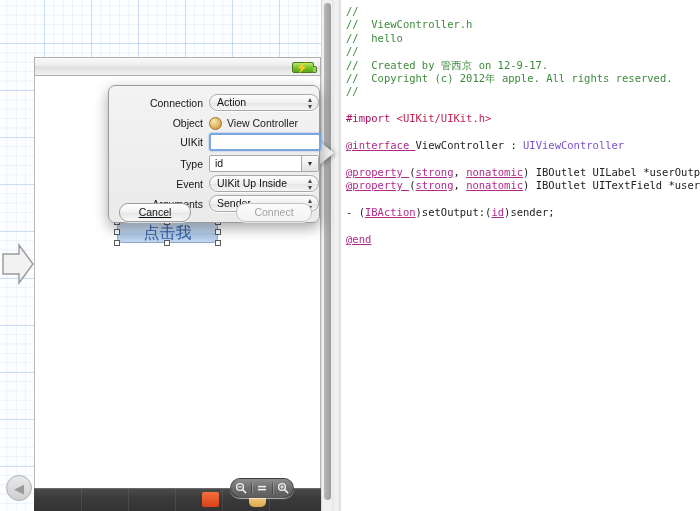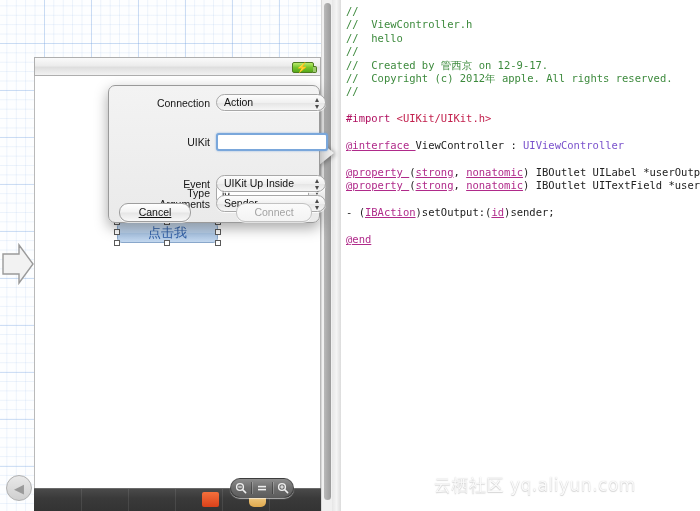--- a/index.html
+++ b/index.html
@@ -53,21 +53,21 @@
   }
 
   
   #entry-arrow{position:absolute;left:2px;top:240px;width:32px;height:48px;}
 
   
   #ui-button{
     position:absolute;left:117px;top:222px;width:101px;height:21px;
     background:linear-gradient(to bottom,#cfe0f3 0%,#b9d0ea 50%,#a9c4e4 51%,#c3d8ef 100%);
     border:1px solid #8aa8cc;border-radius:5px;box-sizing:border-box;
-    color:#2f5fa8;font-size:13px;line-height:20px;text-align:center;
+    color:#2f5fa8;font-size:16px;line-height:20px;text-align:center;
     font-family:"DejaVu Sans","Liberation Sans",sans-serif;
   }
   .handle{
     position:absolute;width:6px;height:6px;background:#ffffff;
     border:1px solid #5a5a5a;box-sizing:border-box;
   }
 
   
   #dock{
     position:absolute;left:34px;top:488px;width:287px;height:23px;
@@ -132,21 +132,21 @@
     box-shadow:0 5px 14px rgba(0,0,0,.35);
     box-sizing:border-box;
     font-size:10.5px;color:#1a1a1a;
   }
   #dialog-pointer{
     position:absolute;left:318px;top:140px;width:0;height:0;
     border-top:13px solid transparent;border-bottom:13px solid transparent;
     border-left:16px solid #efefef;
     filter:drop-shadow(2px 1px 2px rgba(0,0,0,.3));
   }
-  .row{position:absolute;left:11px;width:100%;height:18px;padding-left:18px;}
+  .row{position:absolute;left:4px;width:100%;height:18px;padding-left:18px;}
   .lbl{position:absolute;left:0;width:90px;text-align:right;line-height:18px;color:#151515;font-size:10.5px;}
   .ctl{position:absolute;left:96px;}
 
   .popup{
     width:110px;height:17px;box-sizing:border-box;
     background:linear-gradient(to bottom,#fdfdfd 0%,#f0f0f0 50%,#e4e4e4 51%,#f6f6f6 100%);
     border:1px solid #a8a8a8;border-radius:9px;
     line-height:15px;padding-left:7px;position:relative;color:#111;
     box-shadow:0 1px 0 rgba(255,255,255,.8);
   }
@@ -288,29 +288,36 @@
     <div class="row" style="top:8px;">
       <div class="lbl">Connection</div>
       <div class="ctl">
         <div class="popup">
           <span>Action</span>
           <span class="steppers">▴<br>▾</span>
         </div>
       </div>
     </div>
 
+    <div class="row" style="top:28px;">
+      <div class="lbl">Object</div>
+      <div class="ctl" id="object-row-val">
+        <span id="obj-icon"></span>
+        <span>View Controller</span>
+      </div>
+    </div>
 
     <div class="row" style="top:47px;">
       <div class="lbl">UIKit</div>
       <div class="ctl">
         <input id="name-input" type="text" placeholder="" style="">
       </div>
     </div>
 
-    <div class="row" style="top:69px;margin-top:29px;">
+    <div class="row" style="top:69px;">
       <div class="lbl">Type</div>
       <div class="ctl">
         <div class="combo">
           <span>id</span>
           <span class="arrowbtn">▼</span>
         </div>
       </div>
     </div>
 
     <div class="row" style="top:89px;">
@@ -330,15 +337,14 @@
           <span>Sender</span>
           <span class="steppers">▴<br>▾</span>
         </div>
       </div>
     </div>
 
     <div class="btn" style="position:absolute;left:10px;top:117px;width:72px;text-decoration:underline;">Cancel</div>
     <div class="btn disabled" style="position:absolute;left:127px;top:117px;width:76px;">Connect</div>
   </div>
 
-  <div id="watermark">云栖社区 yq.aliyun.com</div>
 
 </div>
 
 </body></html>

